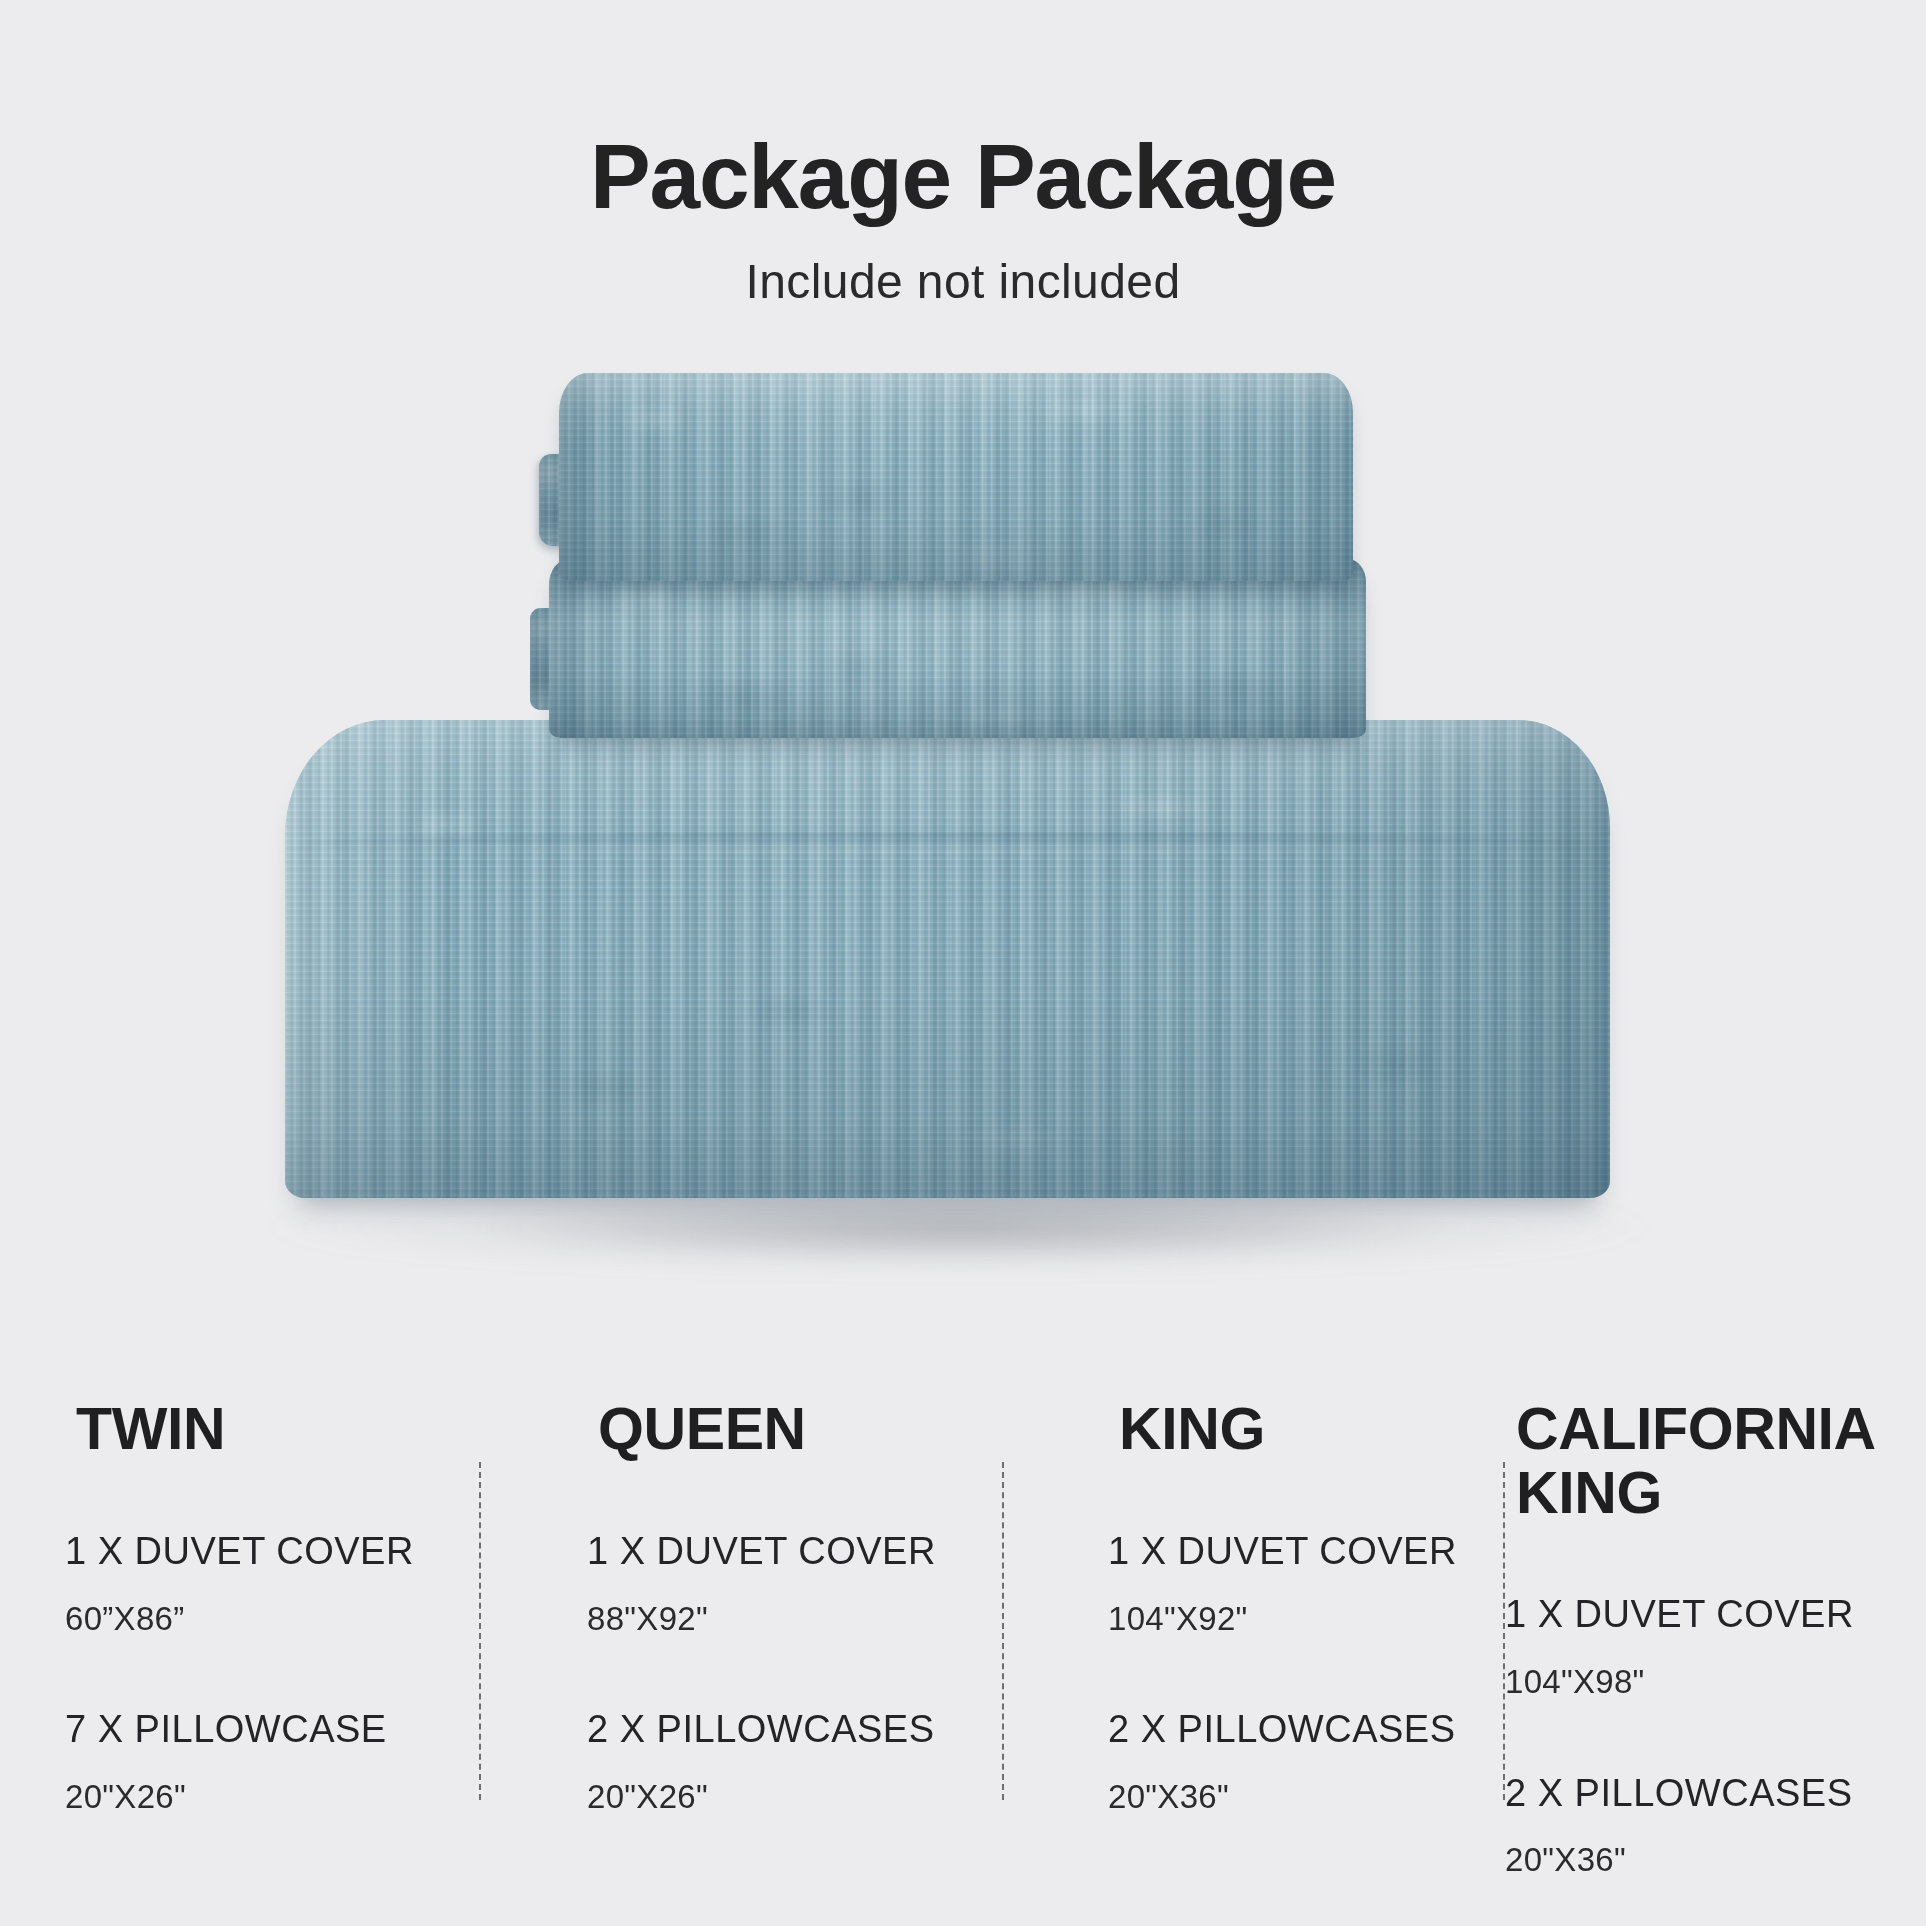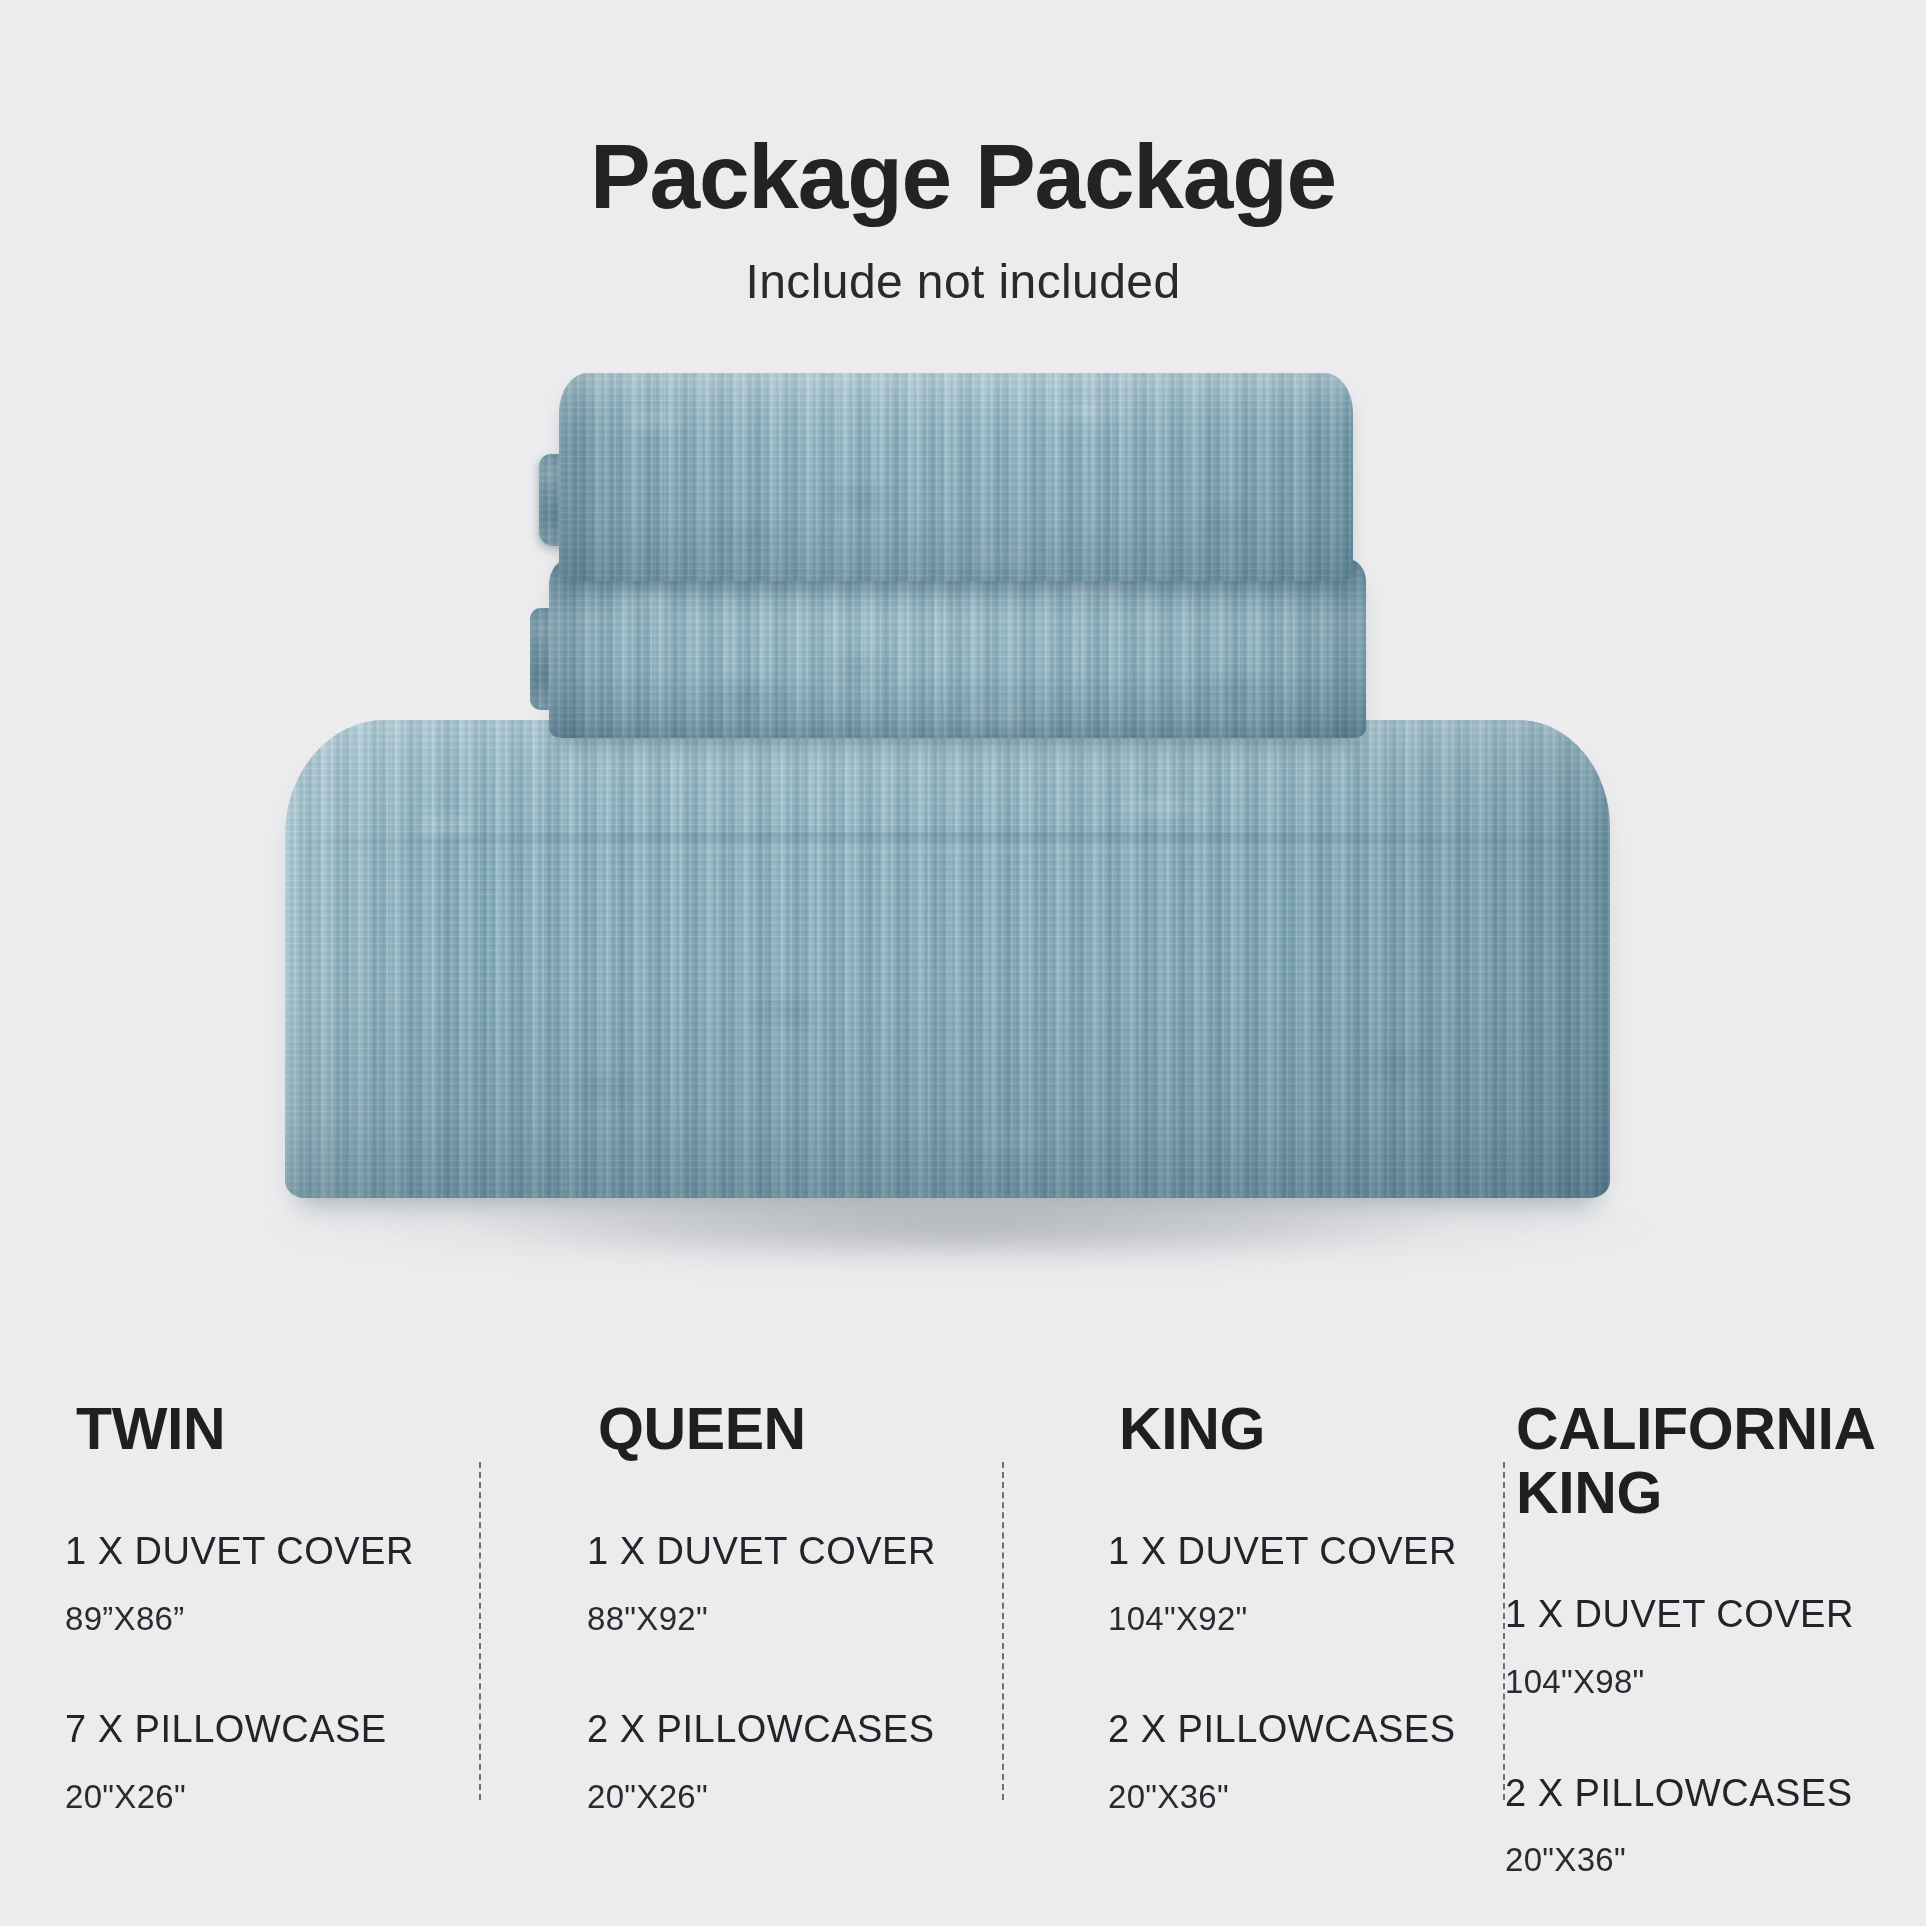--- a/index.html
+++ b/index.html
@@ -344,21 +344,21 @@
 
 </div>
 
 <div class="size-table">
 
   <div class="size-col col-0">
     <div class="size-name">TWIN</div>
     <div class="items-wrap">
       <div class="item-row">
         <div class="item-label">1 X DUVET COVER</div>
-        <div class="item-dims">89”X86”</div>
+        <div class="item-dims">60”X86”</div>
       </div>
       <div class="item-gap"></div>
       <div class="item-row">
         <div class="item-label">7 X PILLOWCASE</div>
         <div class="item-dims">20"X26"</div>
       </div>
     </div>
   </div>
 
   <div class="size-col col-1">

